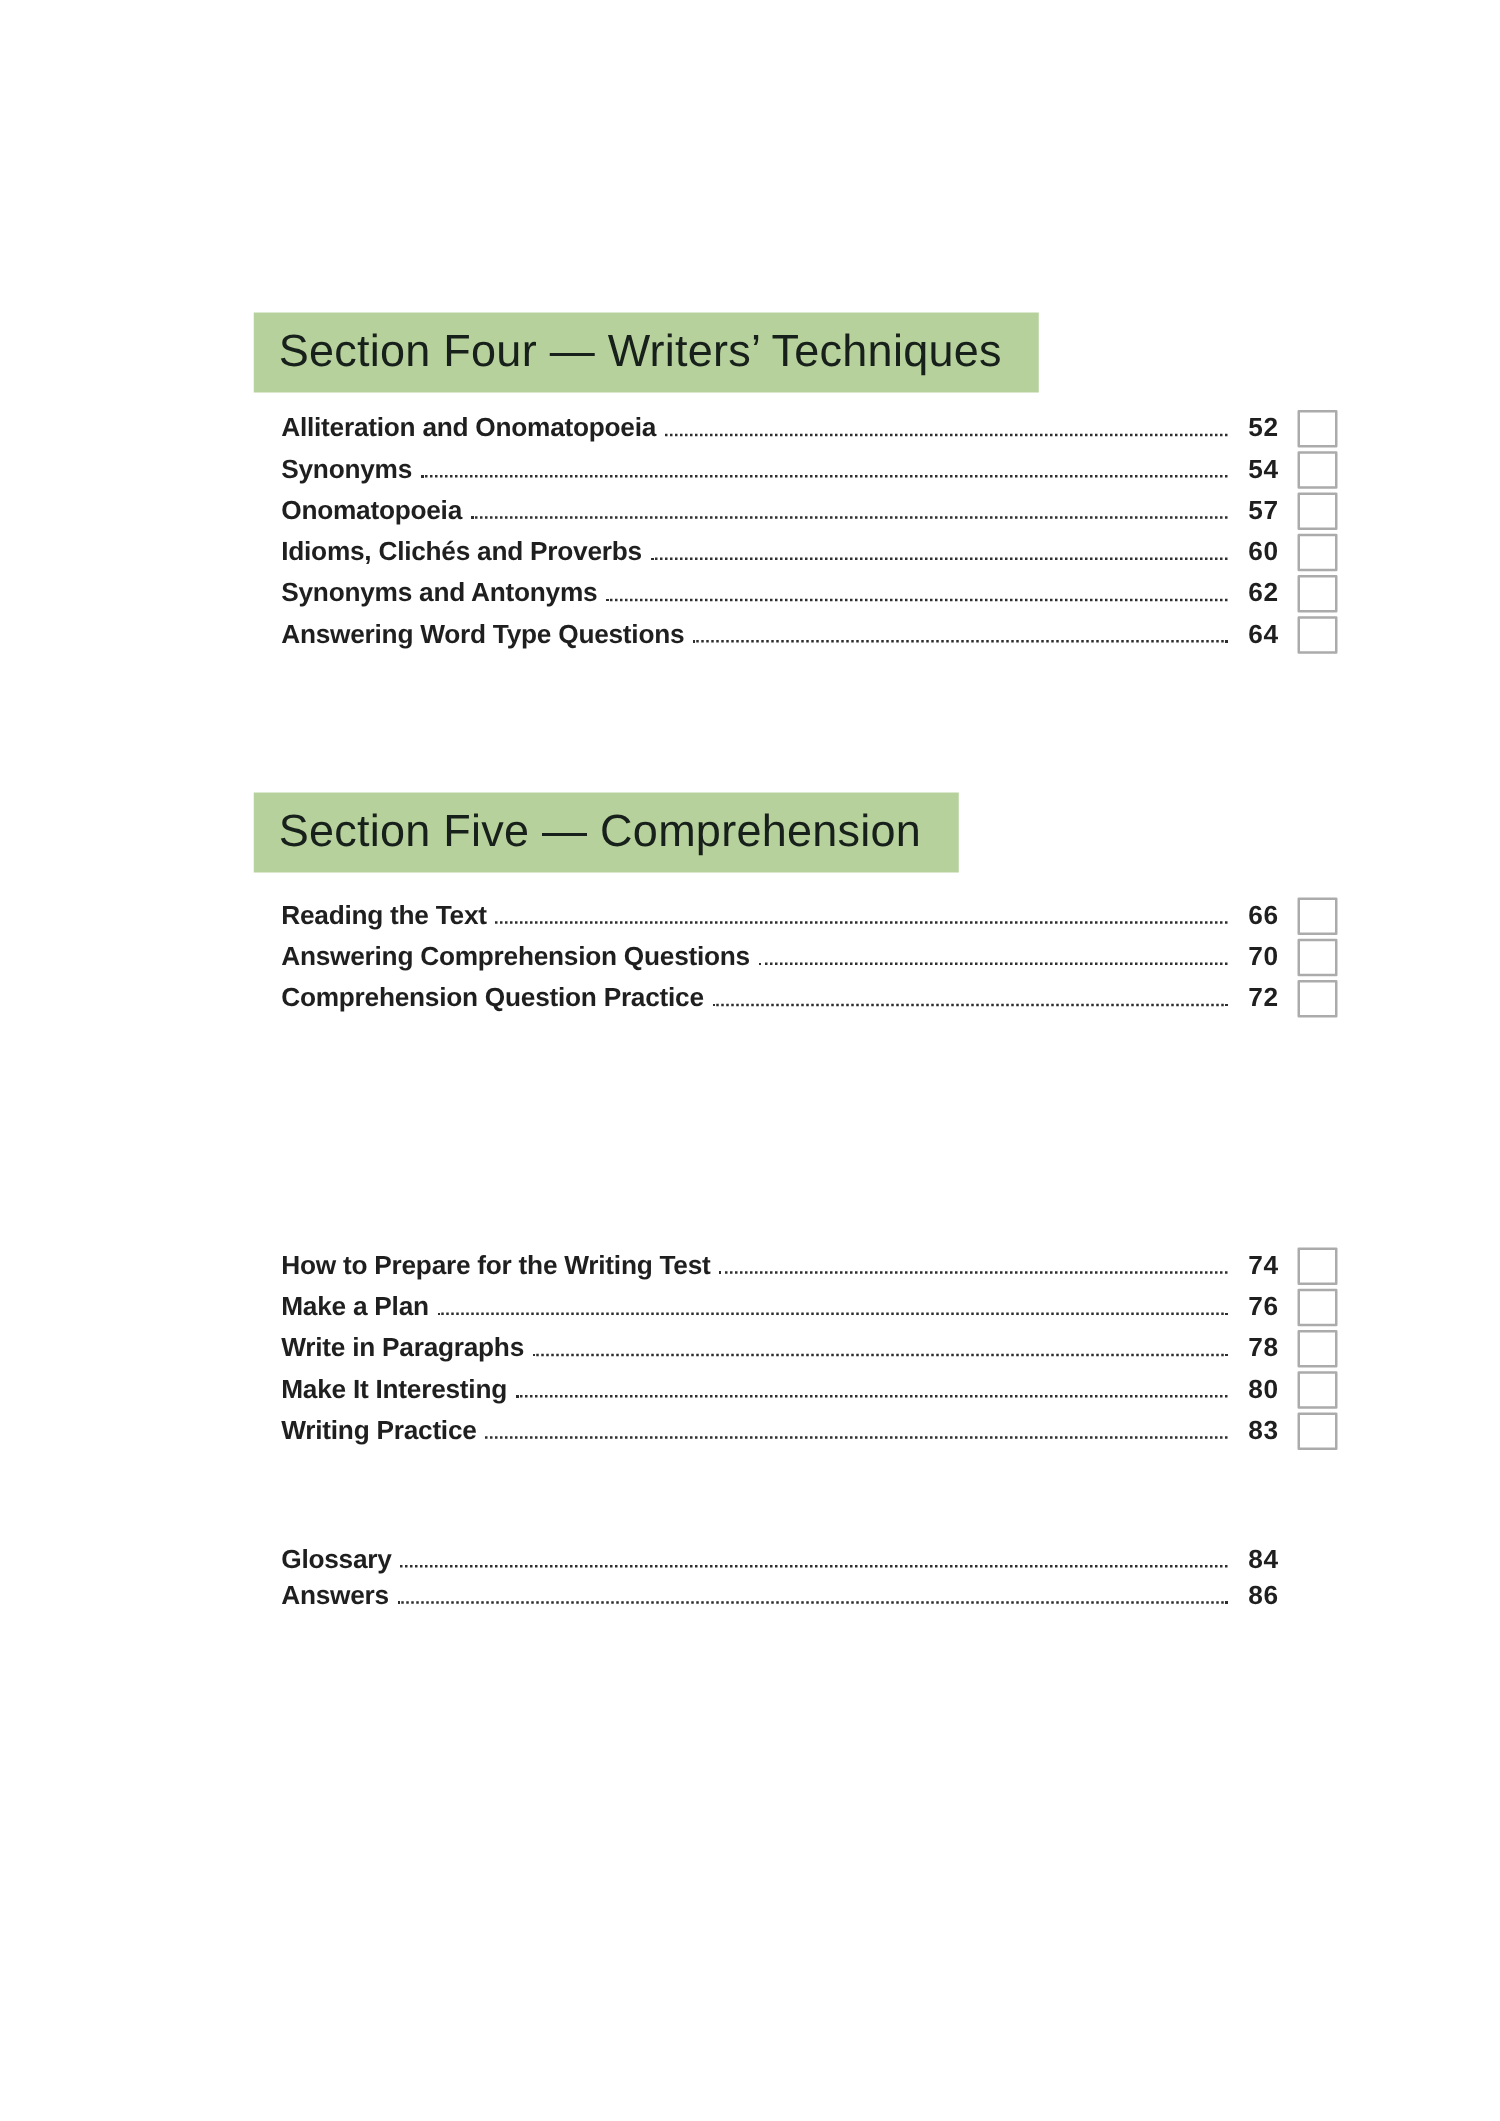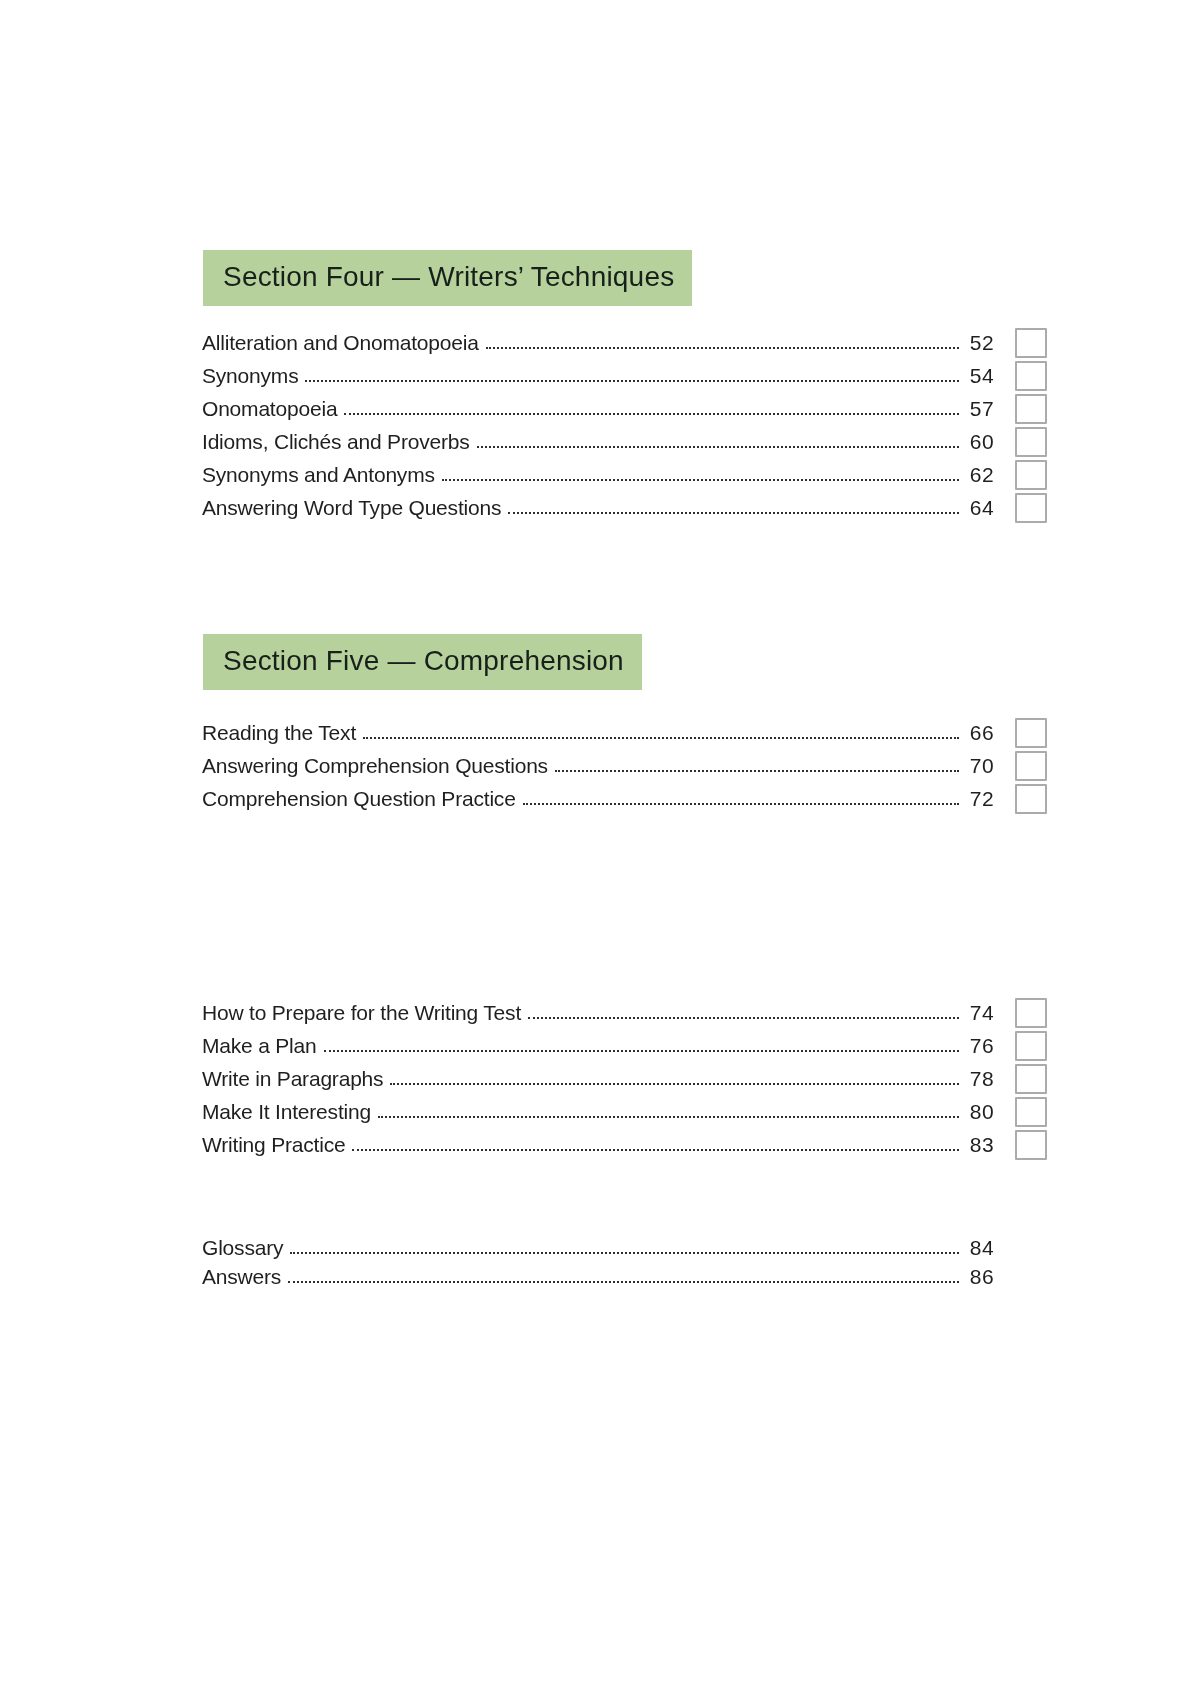--- a/index.html
+++ b/index.html
@@ -12,31 +12,31 @@
     font-family: "Liberation Sans", sans-serif;
     color: #1f1f1f;
     overflow: hidden;
   }
 
   .sec-header {
     position: absolute;
     left: 203px;
     background: var(--header-bg, #b7d19c);
     color: #17201a;
-    font-size: 28px;
+    font-size: 36px;
     line-height: 1;
-    padding: 13px 18px 15px 20px;
+    padding: 13px 30px 15px 20px;
     white-space: nowrap;
     letter-spacing: 0.2px;
   }
   #header-1 { top: 250px; }
   #header-2 { top: 634px; }
   #header-3 { top: 920px; }
 
-  .rows { position: absolute; left: 202px; }
+  .rows { position: absolute; left: 225px; font-weight: bold; }
   #rows-1 { top: 326px; }
   #rows-2 { top: 716px; }
   #rows-3 { top: 996px; }
   #rows-4 { top: 1233px; }
 
   .row {
     position: relative;
     display: flex;
     align-items: center;
     height: 33px;
@@ -51,21 +51,21 @@
     flex: 1;
     min-width: 24px;
     border-bottom: 2.5px dotted var(--dot-color, #2e2e2e);
     position: relative;
     top: 5px;
     margin: 0 5px 0 7px;
   }
 
   .num {
     min-width: 36px;
-    text-align: center;
+    text-align: right;
     letter-spacing: 0.5px;
   }
 
   .box {
     position: absolute;
     right: -47px;
     top: 50%;
     margin-top: -15px;
     width: 28px;
     height: 26px;

